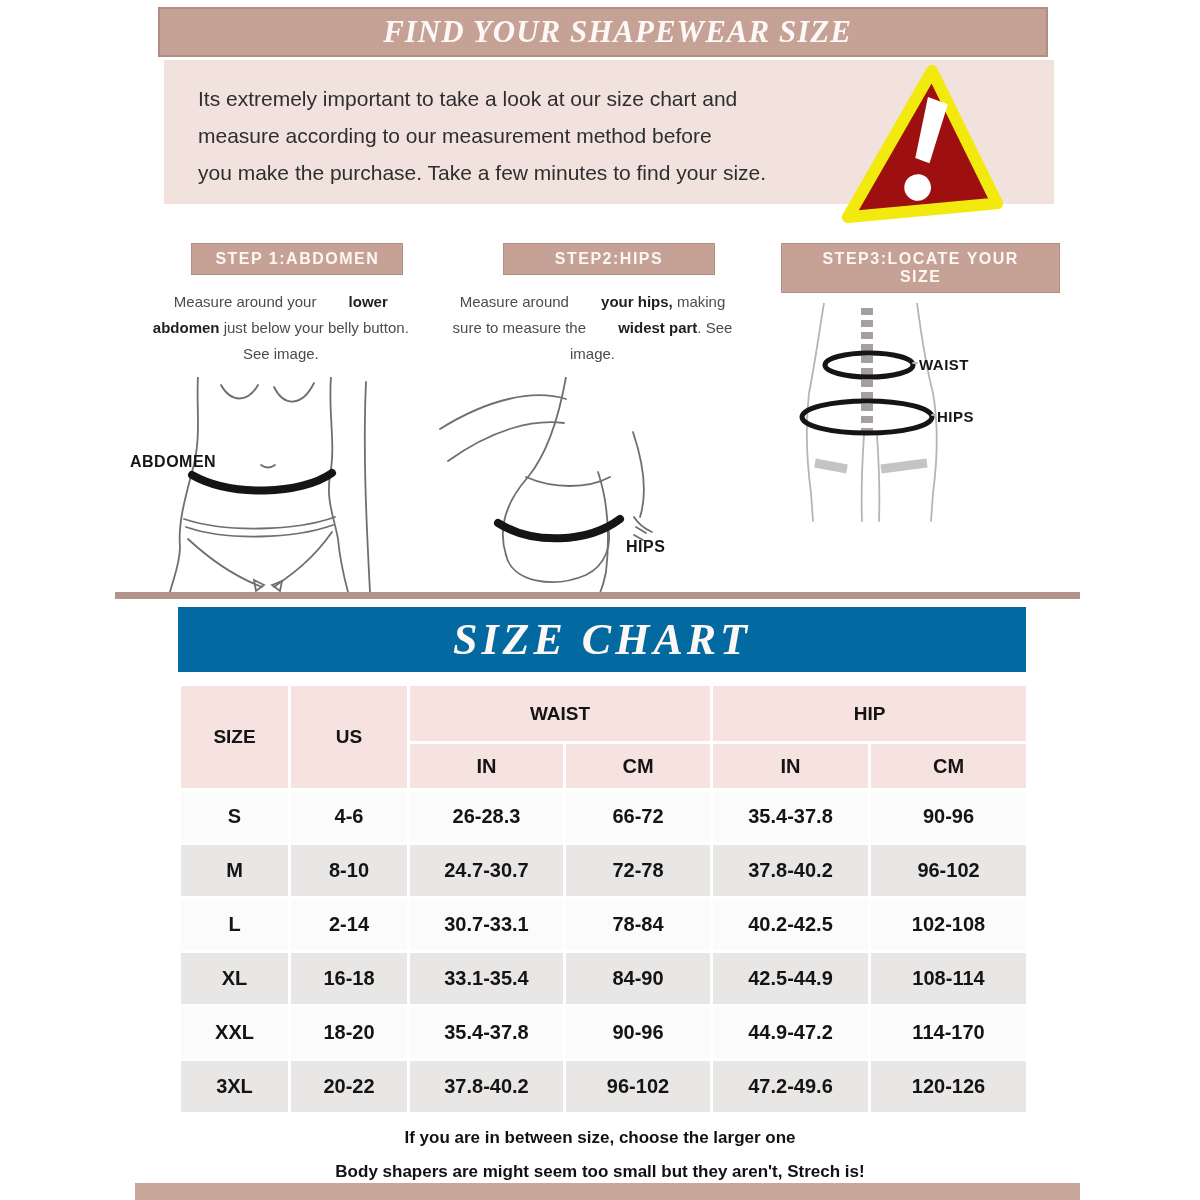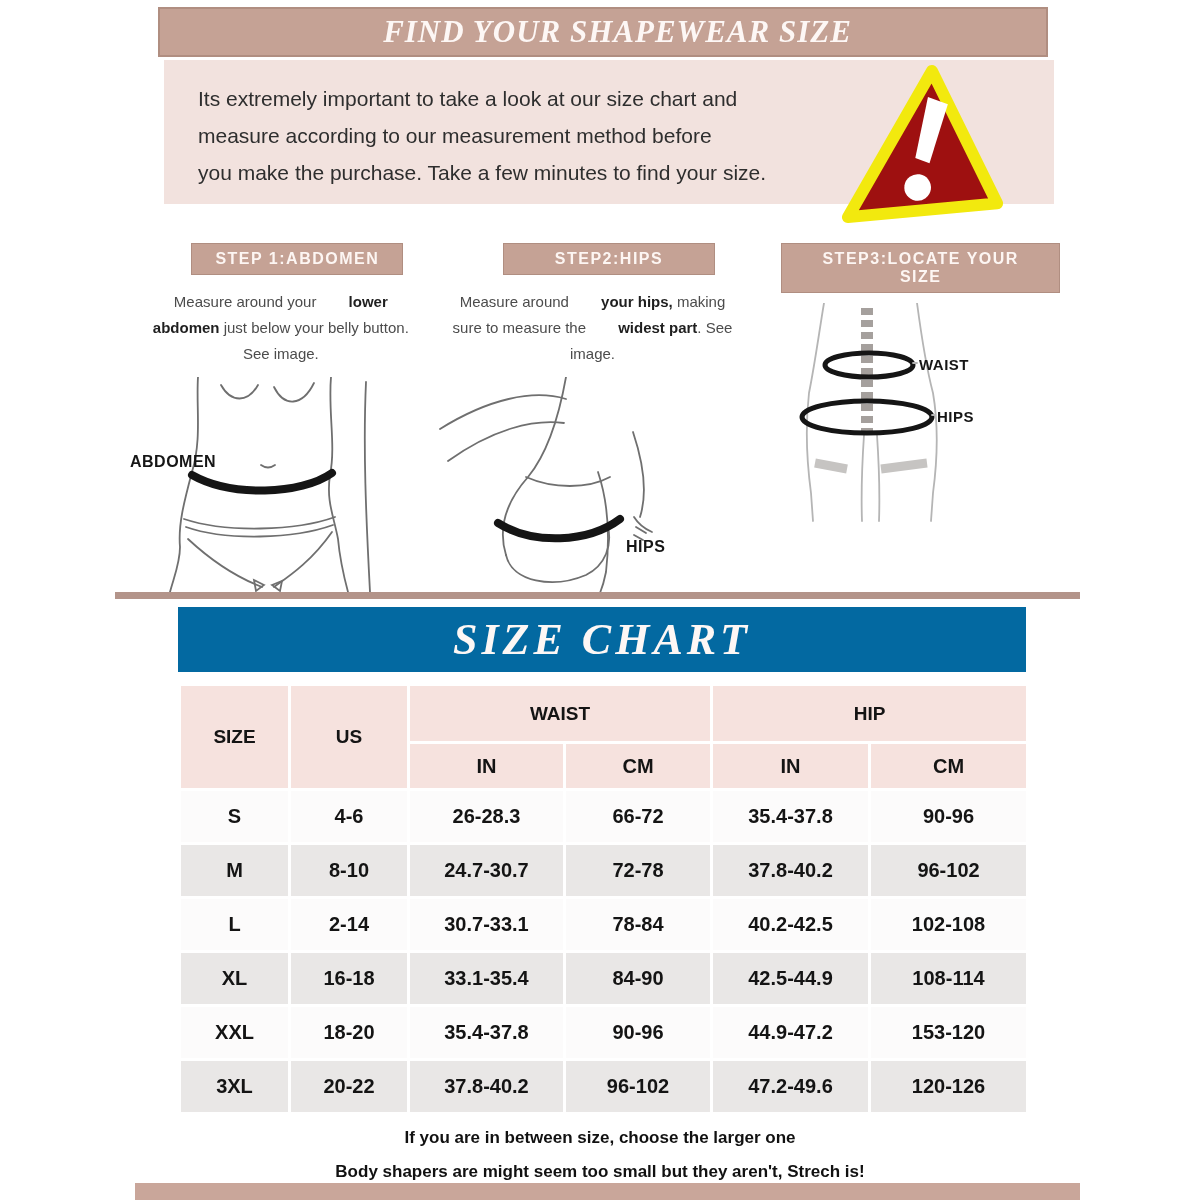--- a/index.html
+++ b/index.html
@@ -239,21 +239,21 @@
           <td>84-90</td>
           <td>42.5-44.9</td>
           <td>108-114</td>
         </tr>
         <tr>
           <td>XXL</td>
           <td>18-20</td>
           <td>35.4-37.8</td>
           <td>90-96</td>
           <td>44.9-47.2</td>
-          <td>153-120</td>
+          <td>114-170</td>
         </tr>
         <tr>
           <td>3XL</td>
           <td>20-22</td>
           <td>37.8-40.2</td>
           <td>96-102</td>
           <td>47.2-49.6</td>
           <td>120-126</td>
         </tr>
       </tbody>

